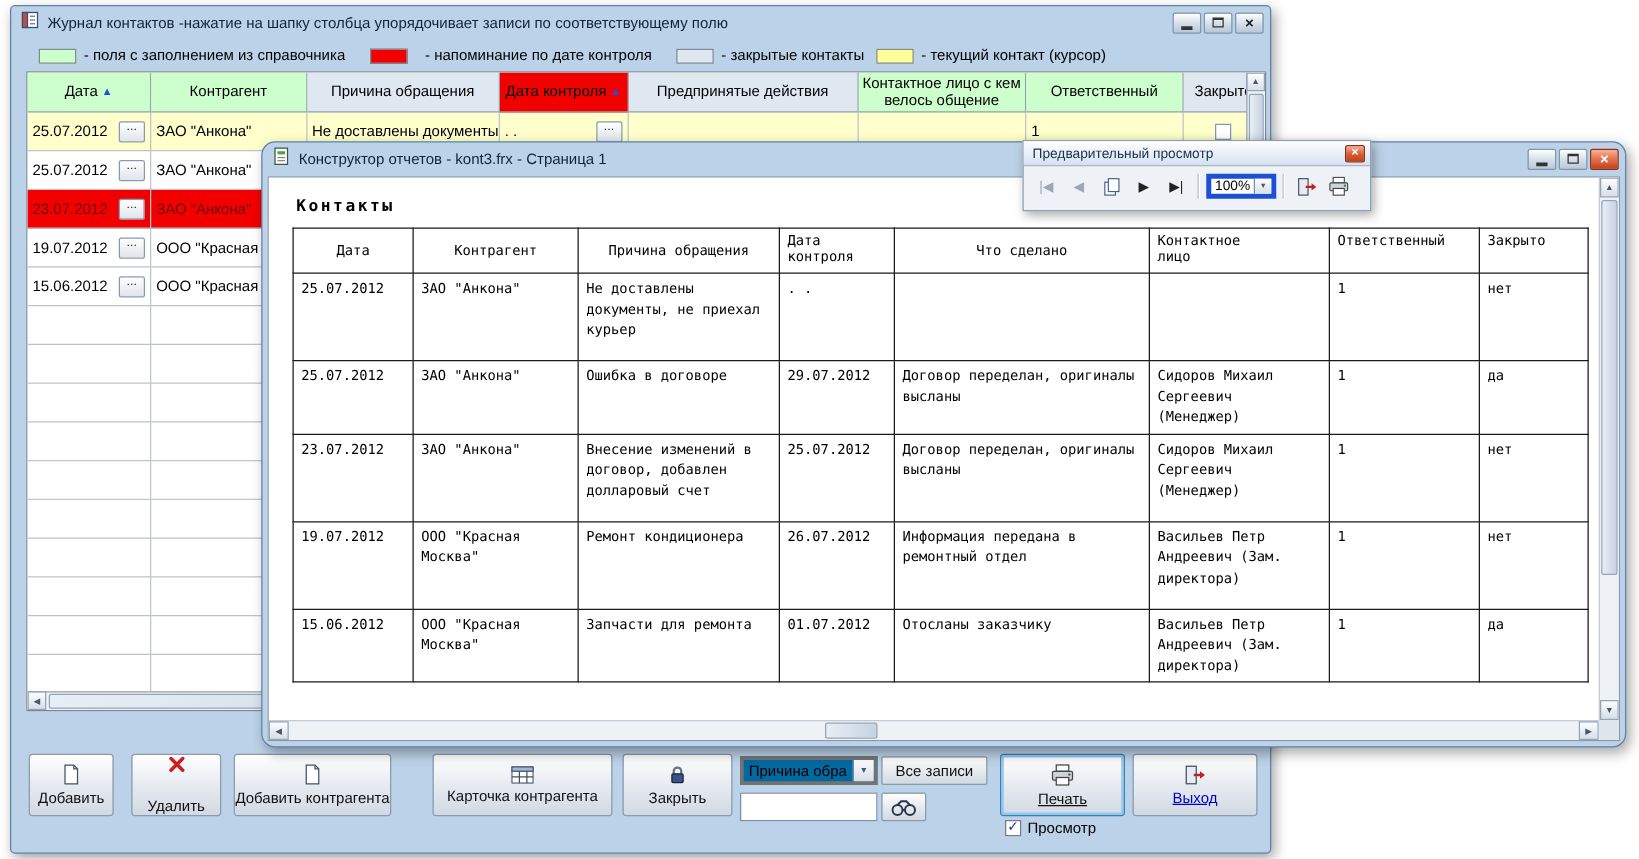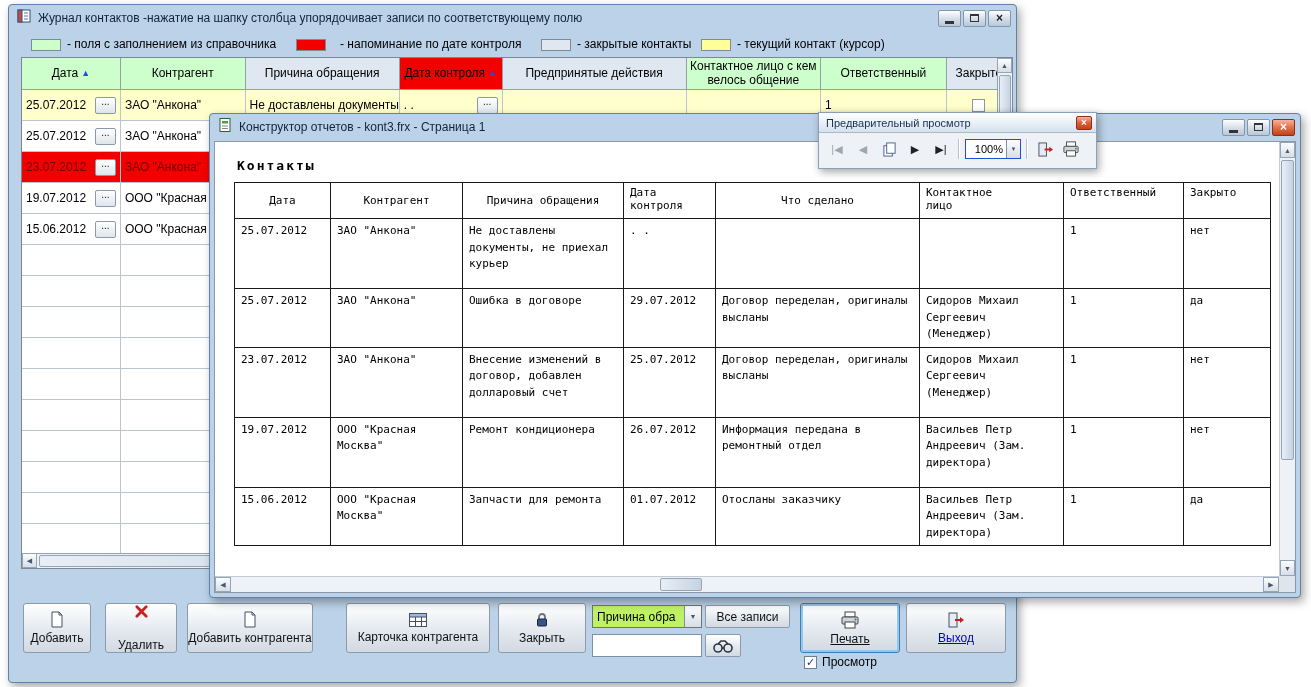--- a/index.html
+++ b/index.html
@@ -52,21 +52,21 @@
   .gcorner  { position:absolute; right:0; bottom:0; width:15px; height:15px; background:#dfe5ec; }
 
   
   .tbtn { position:absolute; top:598px; height:50px; background:linear-gradient(#ffffff,#e4e9ef 55%,#d2d9e2);
           border:1px solid #8b9bab; border-radius:3px; display:flex; flex-direction:column; align-items:center;
           justify-content:center; gap:3px; font-size:12px; color:#111; }
   .tbtn svg { flex:none; }
   .tbtn.focused { border-color:#3c7fb1; box-shadow:inset 0 0 0 2px #93c7ef; }
   .u { text-decoration:underline; }
   .blue { color:#0000cc; }
-  .combo { position:absolute; left:583px; top:600px; width:110px; height:23px; background:#bef264; border:1px solid #737373;
+  .combo { position:absolute; left:583px; top:600px; width:110px; height:23px; background:#0369a1; border:3px solid #737373;
            display:flex; align-items:center; font-size:12px; }
   .combo-text { padding:0 4px; flex:1; white-space:nowrap; overflow:hidden; }
   .combo-btn { width:17px; height:100%; border-left:1px solid #7a90a8; background:linear-gradient(#fdfdfd,#d7dee6);
                display:flex; align-items:center; justify-content:center; font-size:7px; color:#44596e; }
   .flatbtn { position:absolute; background:linear-gradient(#ffffff,#e4e9ef 55%,#d2d9e2); border:1px solid #8b9bab; border-radius:2px;
              display:flex; align-items:center; justify-content:center; font-size:12px; color:#111; }
   .search { position:absolute; left:583px; top:629px; width:110px; height:23px; border:1px solid #7a90a8; font-size:12px; padding:0 4px;
             font-family:"Liberation Sans",sans-serif; }
   .chk { position:absolute; left:795px; top:650px; display:flex; align-items:center; gap:5px; font-size:12px; }
   .chk-box { width:13px; height:13px; background:#fff; border:1px solid #6e7e90; display:flex; align-items:center; justify-content:center;
@@ -94,21 +94,21 @@
   .pvtitle { height:20px; background:linear-gradient(#ffffff,#d5e1ef); border-bottom:1px solid #aab8c8;
              display:flex; align-items:center; padding:0 4px 0 7px; font-size:11px; color:#16314e; }
   .pvclose { margin-left:auto; width:16px; height:14px; background:linear-gradient(#f6b29a,#dd5c34 50%,#c2401c);
              border:1px solid #8c3012; border-radius:2px; color:#fff; font-size:10px; font-weight:bold;
              display:flex; align-items:center; justify-content:center; line-height:1; }
   .pvbody { display:flex; align-items:center; padding:4px 6px; gap:2px; }
   .pv-btn { width:24px; height:24px; display:flex; align-items:center; justify-content:center; font-size:11px; color:#222;
             border:1px solid transparent; border-radius:2px; background:transparent; }
   .pv-btn.dis { color:#9aa7b4; }
   .vsep { width:2px; height:20px; border-left:1px solid #b9c2cc; border-right:1px solid #ffffff; margin:0 3px; flex:none; }
-  .zoom { width:56px; height:20px; background:#fff; border:1px solid #1d4ed8; display:flex; align-items:center; font-size:11px; }
+  .zoom { width:56px; height:20px; background:#fff; border:4px solid #1d4ed8; display:flex; align-items:center; font-size:11px; }
   .zoom-text { flex:1; padding:0 3px; text-align:right; }
   .zoom-btn { width:14px; height:100%; border-left:1px solid #7a90a8; background:linear-gradient(#fdfdfd,#d7dee6);
               display:flex; align-items:center; justify-content:center; font-size:6px; color:#44596e; }
 
   .z10 { z-index:10; }
 </style>
 </head>
 <body>
 
 <div class="window" style="left:8px; top:4px; width:1009px; height:679px;">
@@ -461,21 +461,21 @@
   <div class="tbtn" style="left:897px; width:100px;">
     <svg width="18" height="16" viewBox="0 0 18 16">
         <rect x="2" y="1" width="8" height="14" fill="#e8ecf2" stroke="#445066"></rect>
         <path d="M8 8h6" stroke="#c22020" stroke-width="2"></path>
         <path d="M13 5l4 3-4 3z" fill="#c22020"></path>
       </svg>
     <span class="u blue">Выход</span>
   </div>
 </div>
 
-<div class="window z10" style="left:209px; top:113px; width:1092px; height:485px;">
+<div class="window z10" style="left:209px; top:113px; width:1092px; height:485px;border-radius:11px;">
   <div class="titlebar">
     <span class="ticon">
       <svg width="16" height="16" viewBox="0 0 16 16">
           <rect x="3" y="1.5" width="10" height="13" fill="#fff" stroke="#3a5a3a"></rect>
           <rect x="5" y="4" width="6" height="2.5" fill="#4aa04a"></rect>
           <line x1="5" y1="9" x2="11" y2="9" stroke="#888"></line>
           <line x1="5" y1="11.5" x2="11" y2="11.5" stroke="#888"></line>
         </svg>
     </span>
     <span class="title">Конструктор отчетов - kont3.frx - Страница 1</span>

